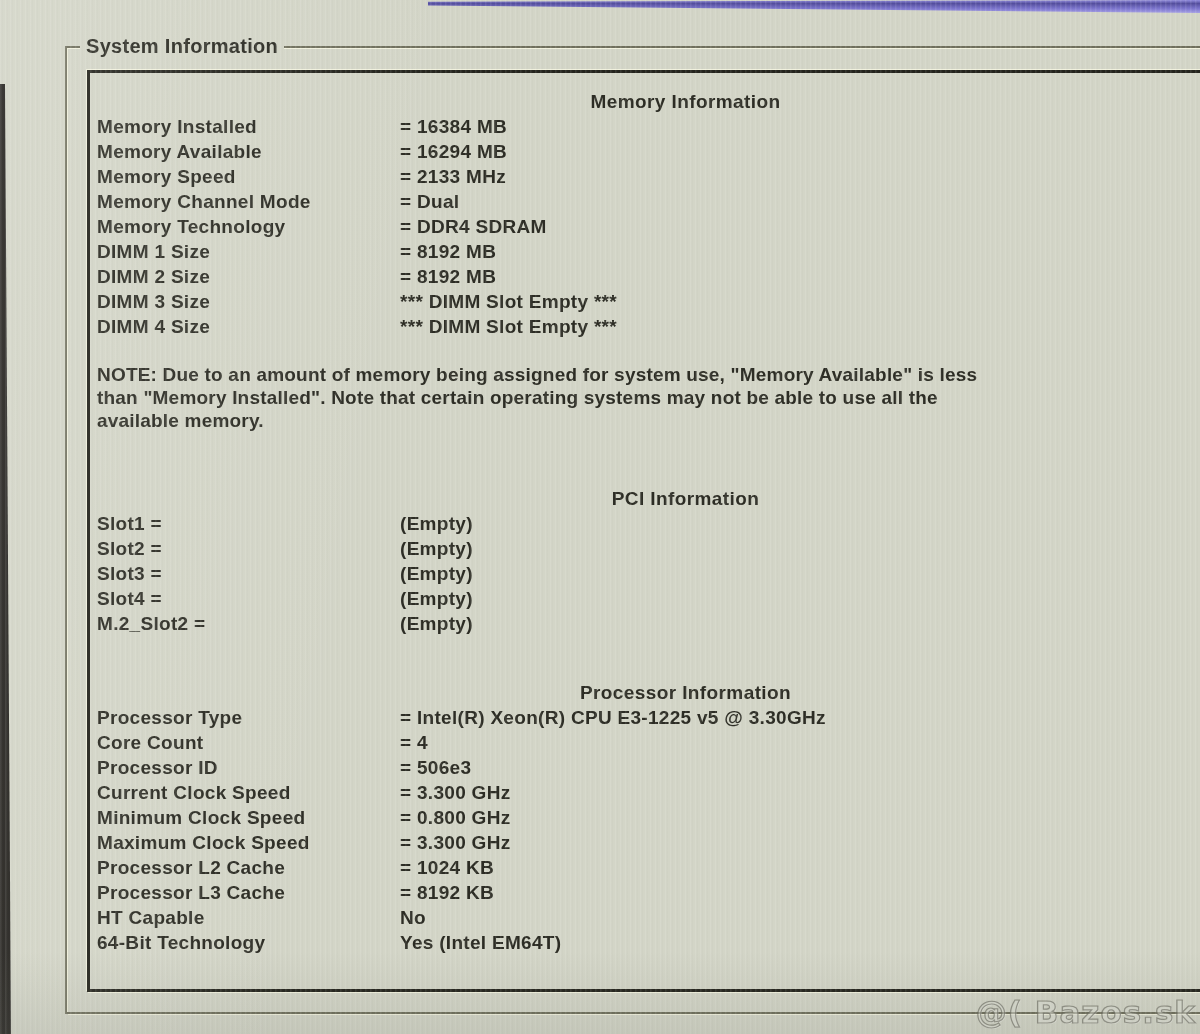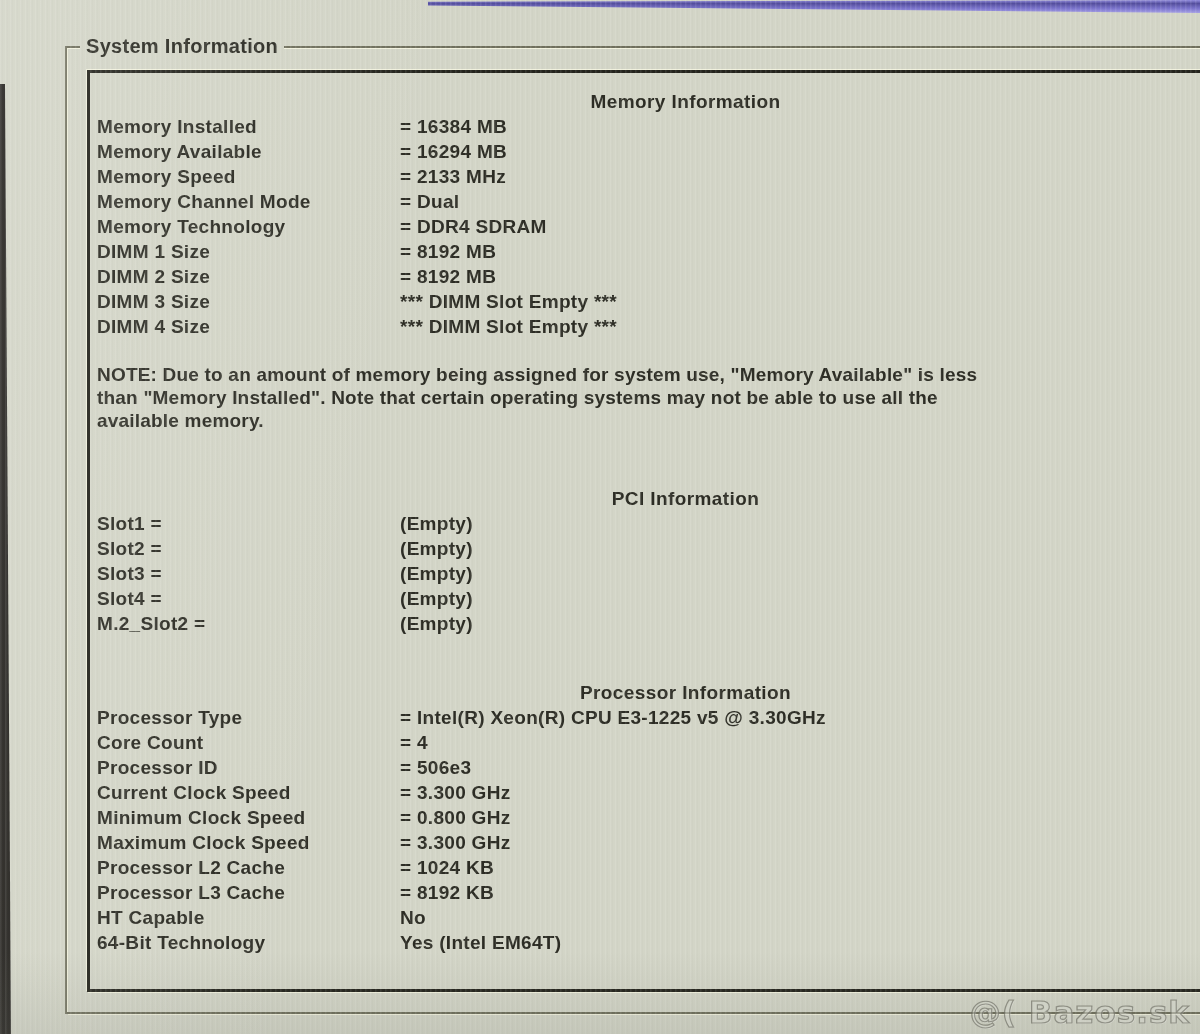--- a/index.html
+++ b/index.html
@@ -104,21 +104,21 @@
   .section-processor { margin-top: 44px; }
   .note-line {
     font-size: 19px;
     font-weight: bold;
     line-height: 23px;
     letter-spacing: 0.2px;
     white-space: nowrap;
   }
   .watermark {
     position: absolute;
-    right: 10px;
+    right: 4px;
     bottom: 4px;
     z-index: 7;
     font-family: "DejaVu Sans", sans-serif;
     font-size: 31px;
     font-weight: bold;
     letter-spacing: 1px;
     color: rgba(195,197,185,0.38);
     -webkit-text-stroke: 1.2px rgba(105,105,95,0.62);
     text-shadow: 1px 1px 0 rgba(255,255,255,0.25);
     margin-left: 40px;

